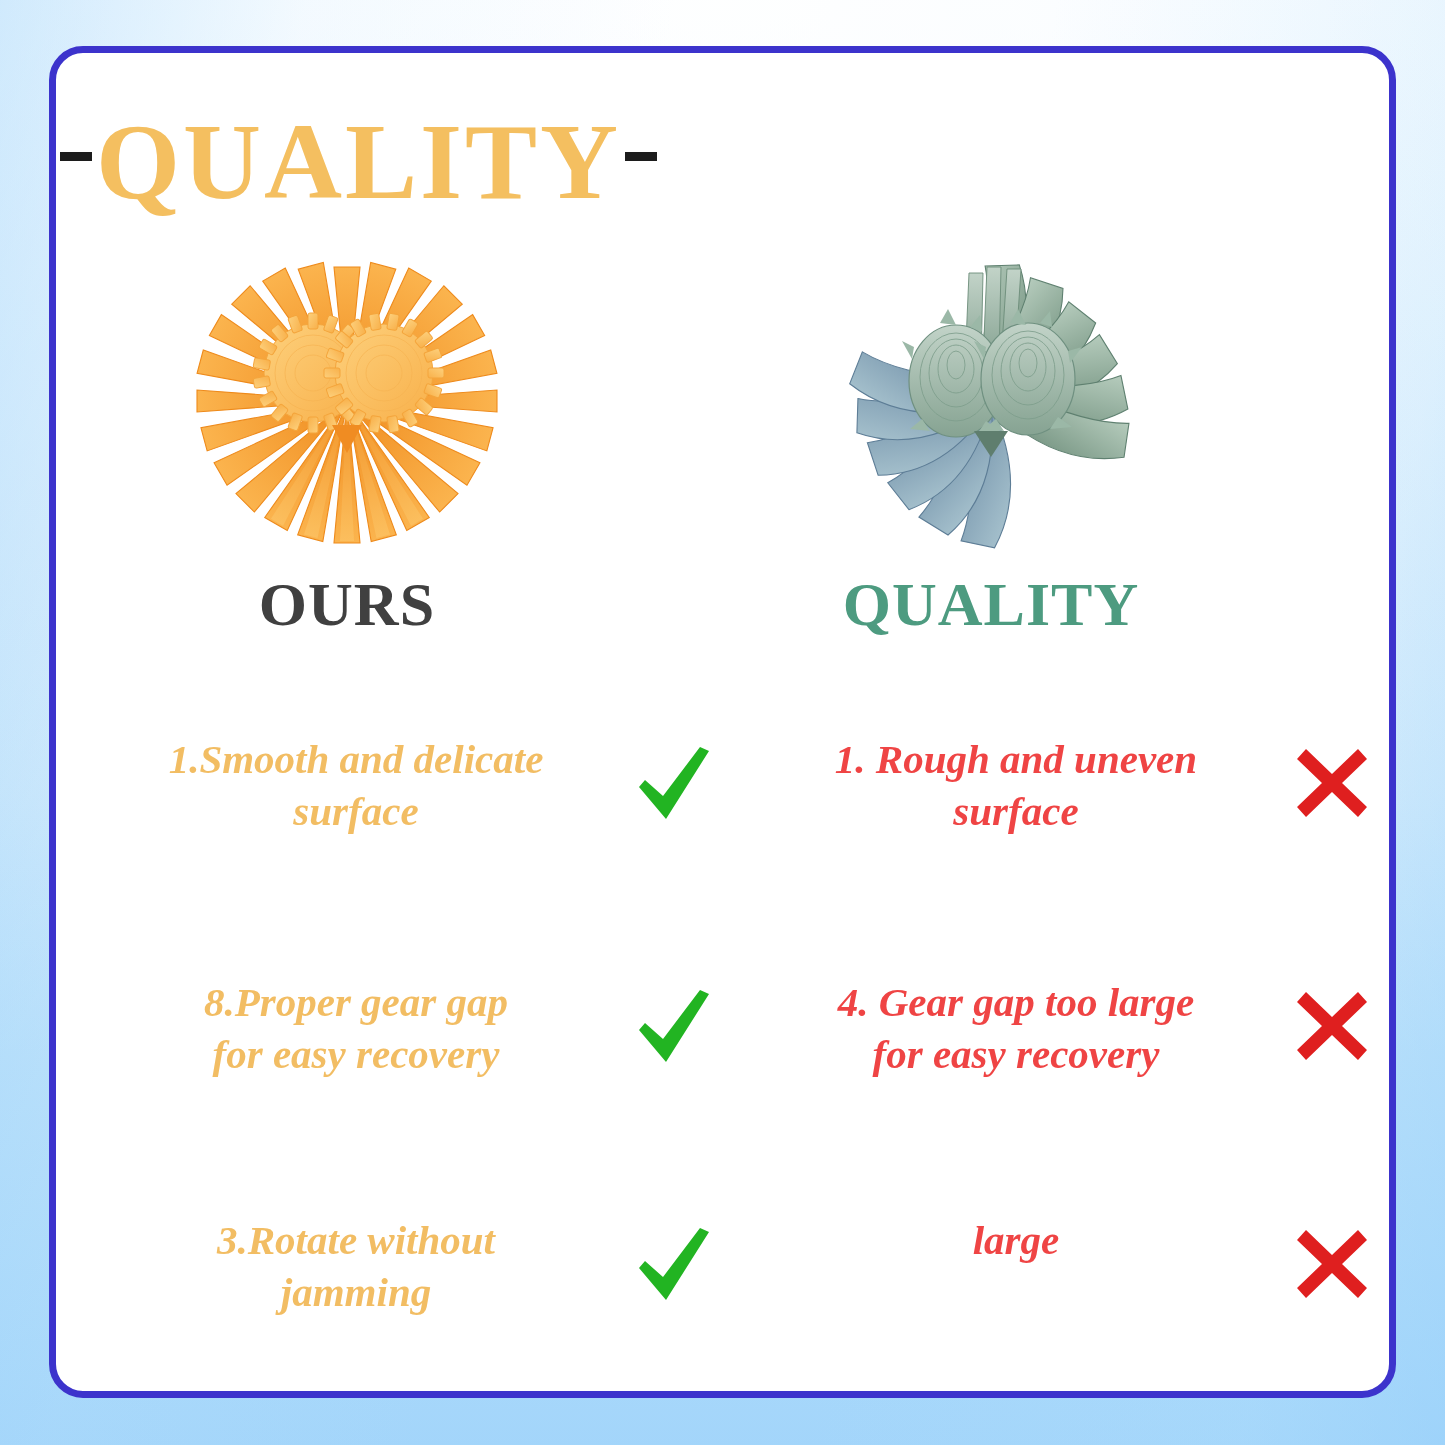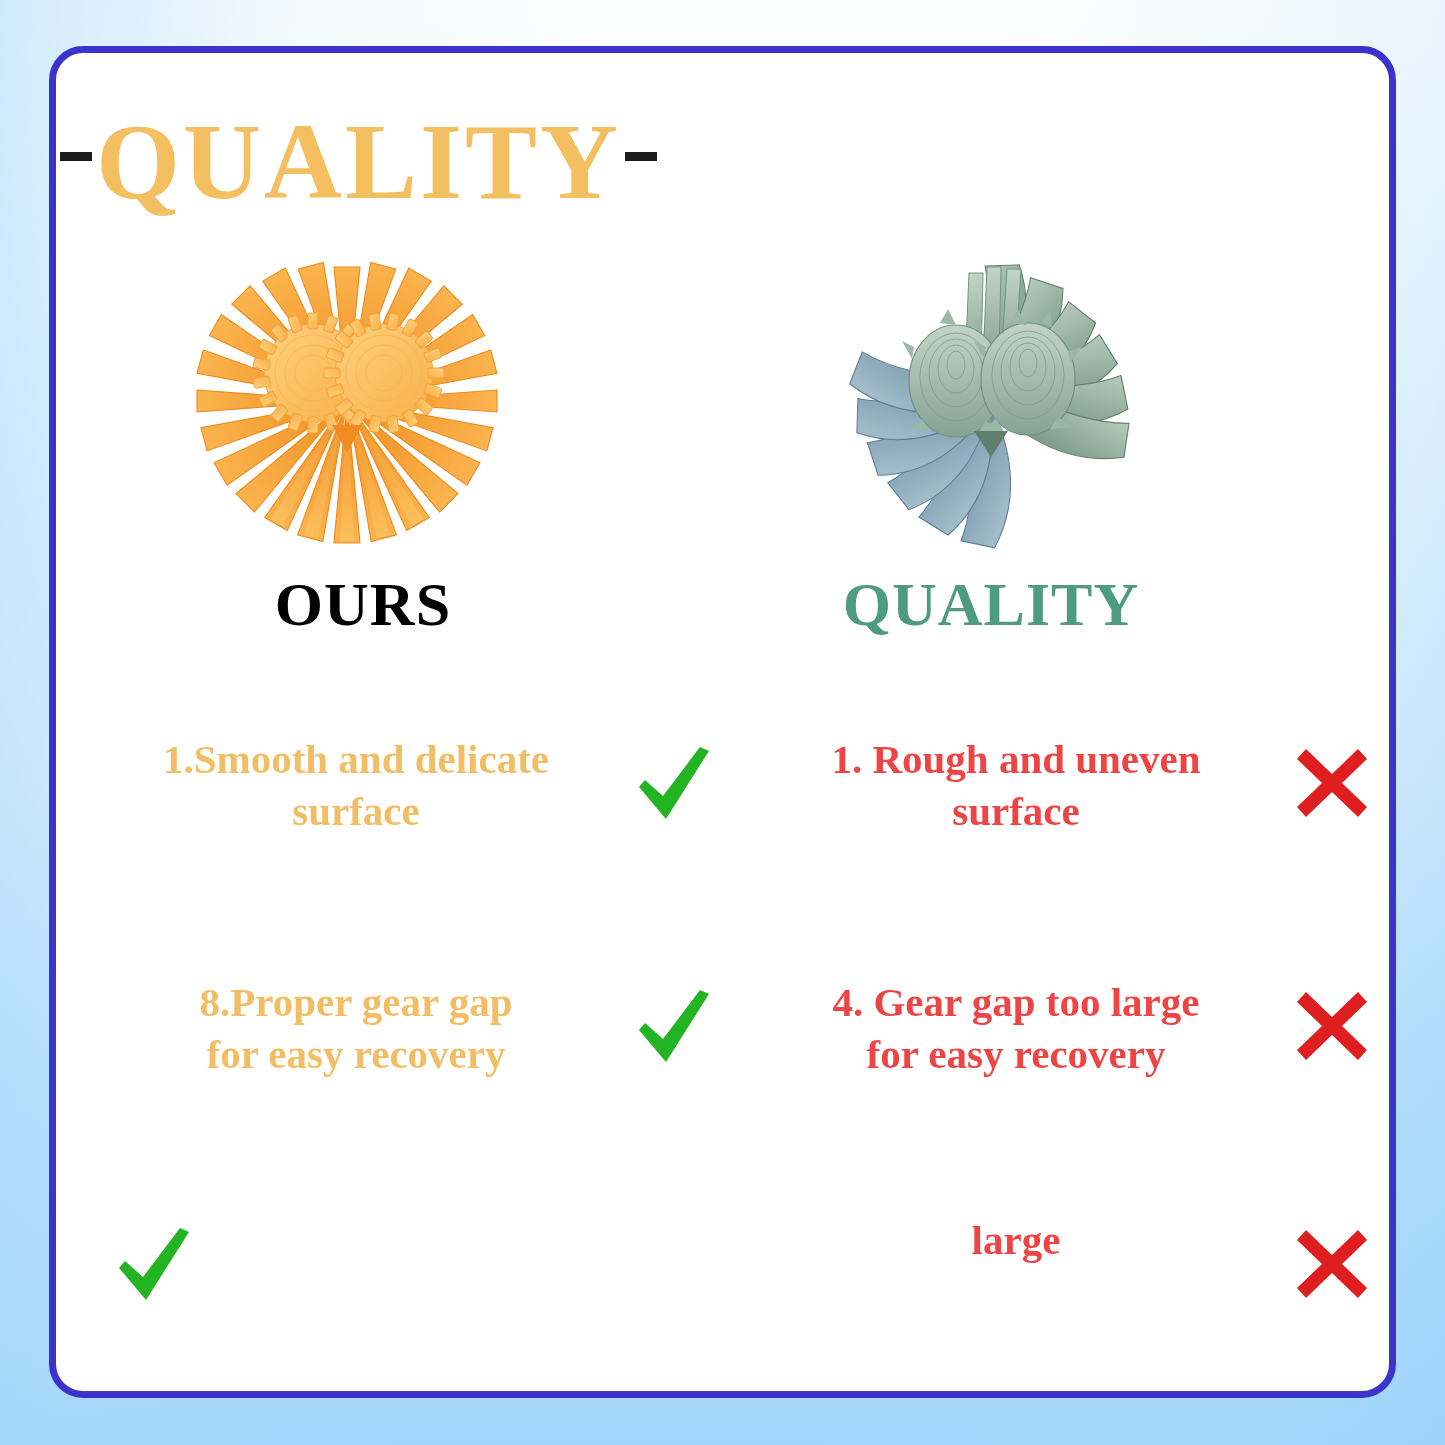--- a/index.html
+++ b/index.html
@@ -112,33 +112,34 @@
     position: absolute;
     top: 520px;
     width: 430px;
     text-align: center;
     font-family: "Liberation Serif", "DejaVu Serif", serif;
     font-size: 62px;
     font-weight: 700;
     letter-spacing: 1px;
     line-height: 1;
   }
-  #heading-ours   { left: 92px;  color: #000000; }
+  #heading-ours   { left: 76px;  color: #404040; }
   #heading-others { left: 720px; color: #4d9b80; }
 
   
   #rows {
     position: absolute;
     left: 0;
     top: 620px;
     width: 100%;
   }
   .row {
     position: relative;
     height: 243px;
+    font-style: italic;
   }
   .side {
     position: absolute;
     top: 0;
     display: flex;
     align-items: flex-start;
     height: 130px;
   }
   .side-left  { left: 40px;  width: 640px; }
   .side-right { left: 700px; width: 640px; }
@@ -606,20 +607,24 @@
           <div class="mark">
             <svg width="80" height="80" viewBox="0 0 80 80" xmlns="http://www.w3.org/2000/svg">
               <path d="M14,6 L40,31 L66,6 L75,16 L50,40 L75,64 L66,74 L40,49 L14,74 L5,64 L30,40 L5,16 Z" fill="#df1f1f"></path>
             </svg>
           </div>
         </div>
       </div>
 
       <div class="row" id="row-2">
         <div class="side side-left">
+          <div class="feature-text">
+            <div>3.Rotate without</div>
+            <div>jamming</div>
+          </div>
           <div class="mark">
             <svg width="84" height="84" viewBox="0 0 84 84" xmlns="http://www.w3.org/2000/svg">
               <path d="M9,46 L15,39 L33,55 L70,6 L79,10 L36,78 Z" fill="#22b422"></path>
             </svg>
           </div>
         </div>
         <div class="side side-right">
           <div class="feature-text">
             <div>large</div>
           </div>

